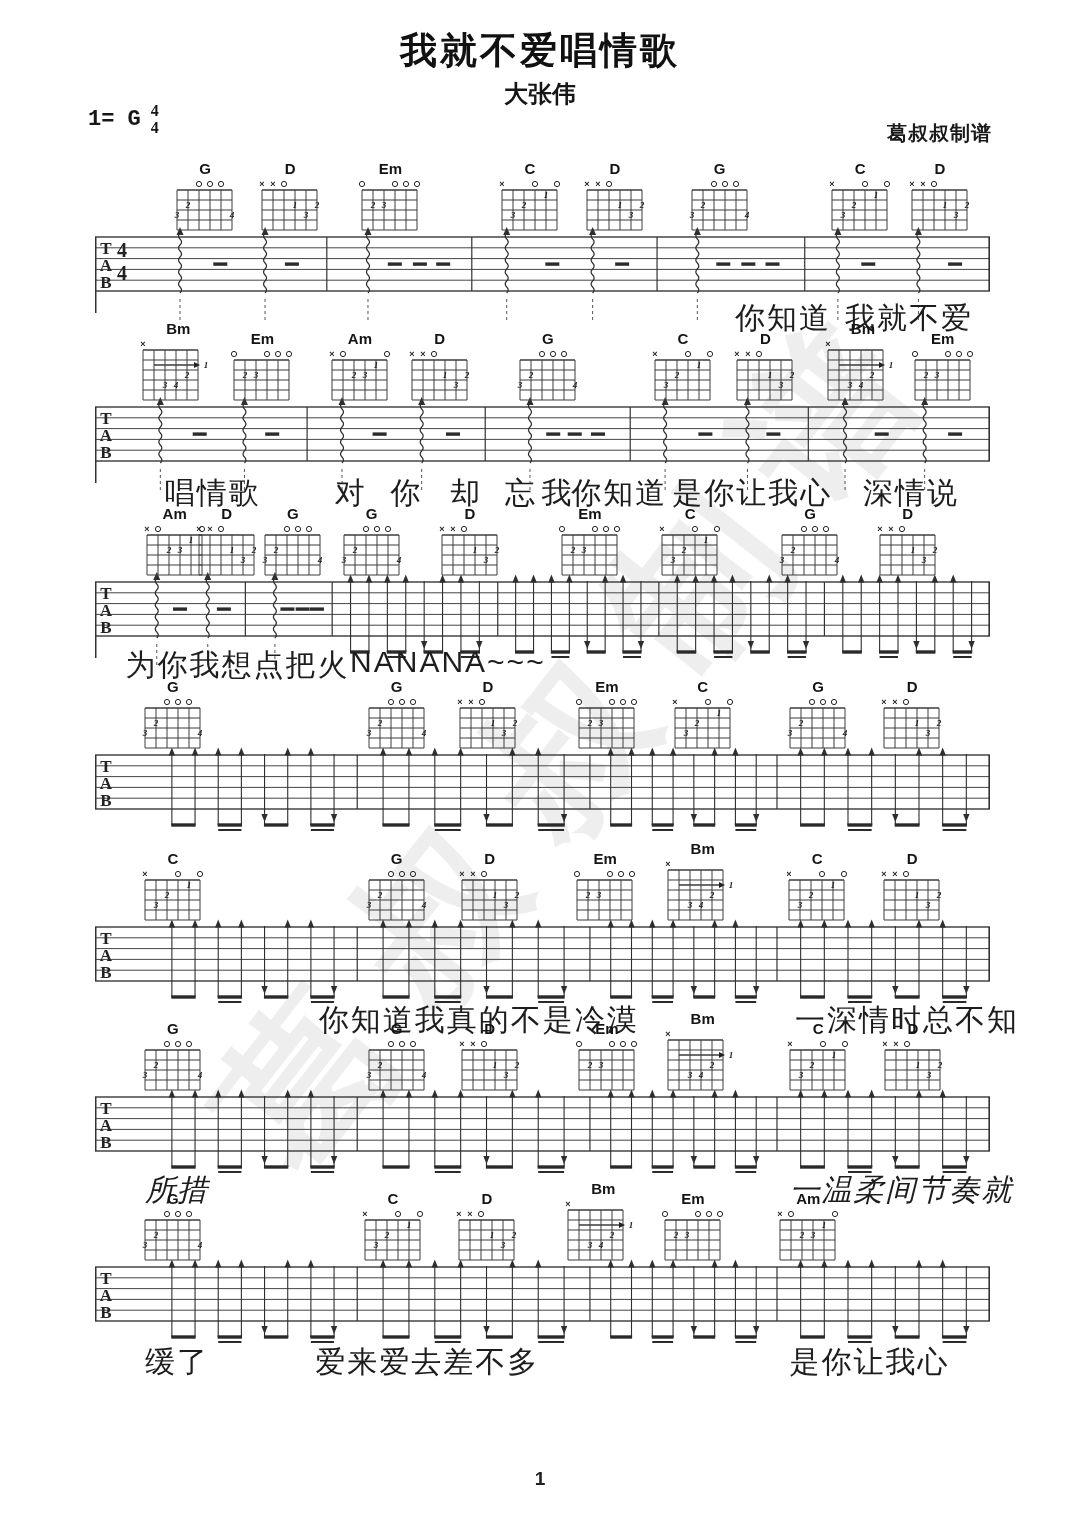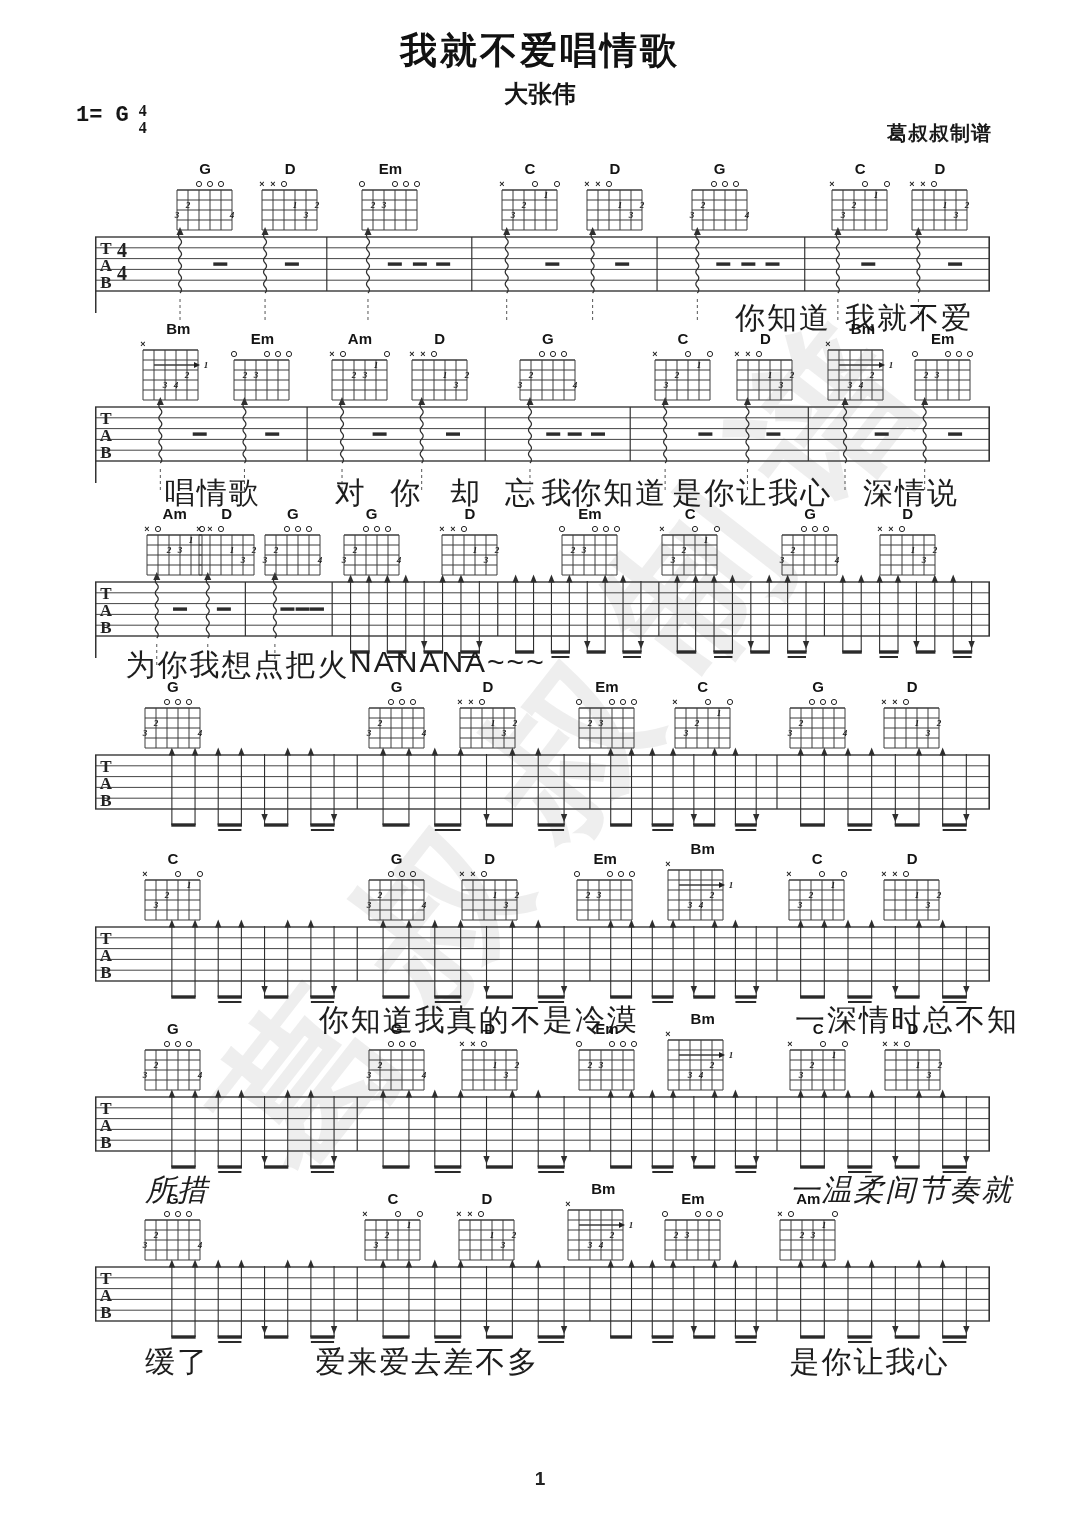--- a/index.html
+++ b/index.html
@@ -8,21 +8,21 @@
     font-family:"Liberation Sans",sans-serif;color:#1b1b1b;overflow:hidden;
   }
   .page-title{
     position:absolute;top:26px;left:0;width:1080px;text-align:center;
     font-size:37px;font-weight:bold;letter-spacing:3px;color:#111;
   }
   .artist{
     position:absolute;top:78px;left:0;width:1080px;text-align:center;
     font-size:24px;font-weight:bold;color:#161616;
   }
-  .key-row{position:absolute;top:103px;left:76px;display:flex;align-items:flex-start;}
+  .key-row{position:absolute;top:103px;left:88px;display:flex;align-items:center;}
   .key-text{font-size:22px;font-family:"Liberation Mono",monospace;font-weight:bold;color:#161616;}
   .timesig{display:inline-flex;flex-direction:column;align-items:center;margin-left:10px;
     font-size:16px;font-weight:bold;line-height:1.05;font-family:"Liberation Serif",serif;color:#161616;}
   .credit{
     position:absolute;top:120px;right:88px;font-size:20px;font-weight:bold;color:#1a1a1a;letter-spacing:1px;
   }
   .watermark{
     position:absolute;left:170px;top:1080px;transform:rotate(-52deg);transform-origin:0 0;
     font-size:165px;font-weight:bold;letter-spacing:46px;white-space:nowrap;
     color:rgba(90,90,90,0.10);pointer-events:none;z-index:0;

